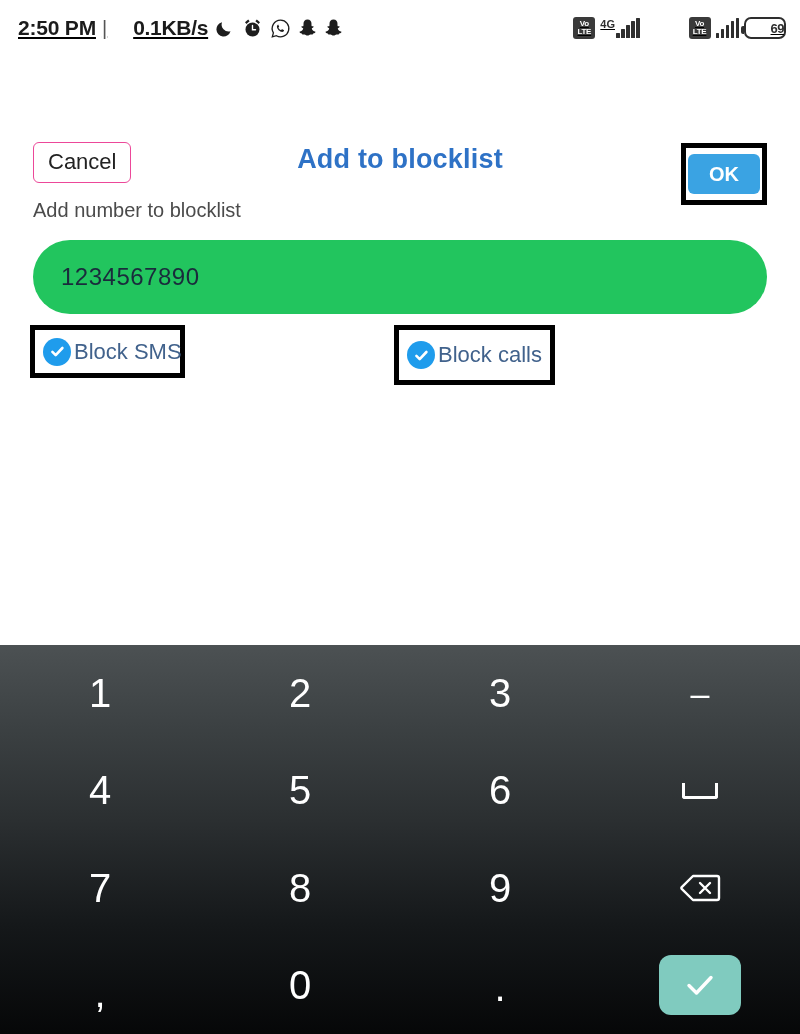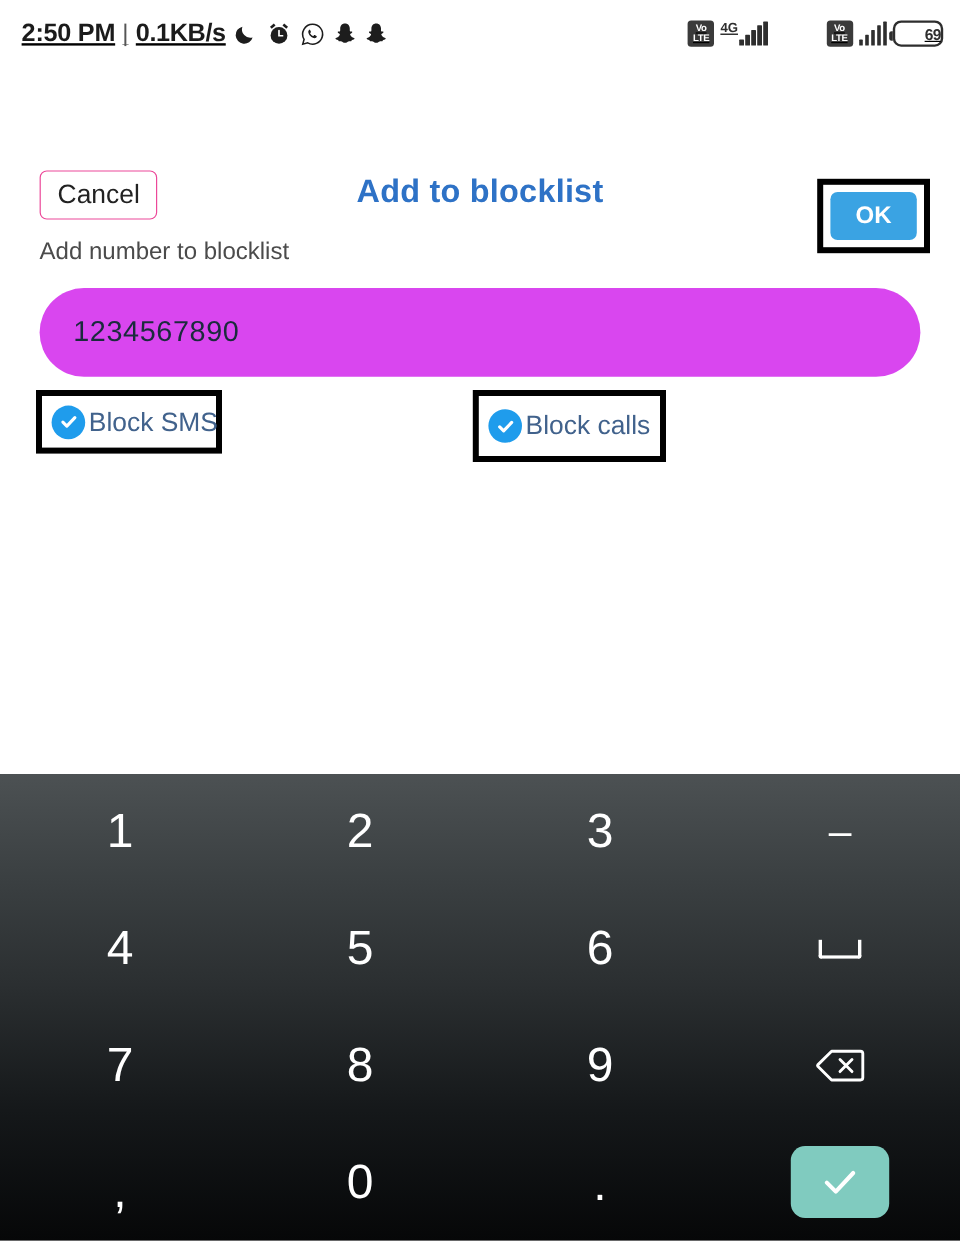--- a/index.html
+++ b/index.html
@@ -13,21 +13,21 @@
 
   
   .statusbar{
     position:absolute; left:0; top:0; width:800px; height:56px;
     display:flex; align-items:center; justify-content:space-between;
     padding:0 14px 0 18px; background:#fff;text-decoration:underline;
   }
   .sb-left{ display:flex; align-items:center; gap:0; }
   .sb-time{ font-size:21px; font-weight:700; color:#1b1b1b; letter-spacing:-0.2px; }
   .sb-sep{ font-size:20px; color:#555; margin:0 6px; font-weight:400; }
-  .sb-net{ font-size:21px; font-weight:700; color:#1b1b1b; letter-spacing:-0.3px; }
+  .sb-net{ font-size:21px; font-weight:700; color:#1b1b1b; letter-spacing:-0.3px;margin-left:20px; }
   .sb-icons{ display:flex; align-items:center; gap:7px; margin-left:7px; }
   .sb-ic{ display:inline-flex; align-items:center; justify-content:center; }
 
   .sb-right{ display:flex; align-items:center; gap:5px; }
   .volte{
     width:22px;height:22px;border-radius:3px;background:#3a3a3a;color:#fff;
     display:flex;flex-direction:column;align-items:center;justify-content:center;
     line-height:1;
     margin-left:44px;
   }
@@ -61,38 +61,38 @@
     position:absolute; left:33px; top:86px;
     padding:8px 14px 9px; border:1px solid #ec4899; border-radius:6px;
     background:#fff; color:#222; font-size:22px; line-height:1;
     font-family:"Liberation Sans", sans-serif;
   }
   .title{
     position:absolute; left:0; top:88px; width:800px; text-align:center;
     font-size:27px; font-weight:700; color:#2e72c6; letter-spacing:0.2px;
   }
   .ok-wrap{
-    position:absolute; left:681px; top:93px; width:94px; height:62px;
+    position:absolute; left:681px; top:87px; width:86px; height:62px;
     border:5px solid #000; background:#fff;
     display:flex; align-items:center; justify-content:center;
   }
   .ok-btn{
     width:72px;height:40px;border-radius:6px;background:#3aa3e3;
     color:#fff;font-size:20px;font-weight:700;
     display:flex;align-items:center;justify-content:center;
   }
 
   
   .form-label{
     position:absolute; left:33px; top:199px;
     font-size:20px; color:#4b4b4b;
   }
   .num-field{
     position:absolute; left:33px; top:240px; width:734px; height:74px;
-    background:#d946ef; border-radius:37px;
+    background:#22c55e; border-radius:37px;
     display:flex; align-items:center; padding-left:28px;
     color:#1a2b3c; font-size:24px; letter-spacing:0.5px;
   }
 
   .chk-box{
     position:absolute; border:5px solid #000; background:#fff;
     display:flex; align-items:center; padding:0 8px;
   }
   #chk-sms{ left:30px; top:325px; width:155px; height:53px; }
   #chk-calls{ left:394px; top:325px; width:161px; height:60px; }

